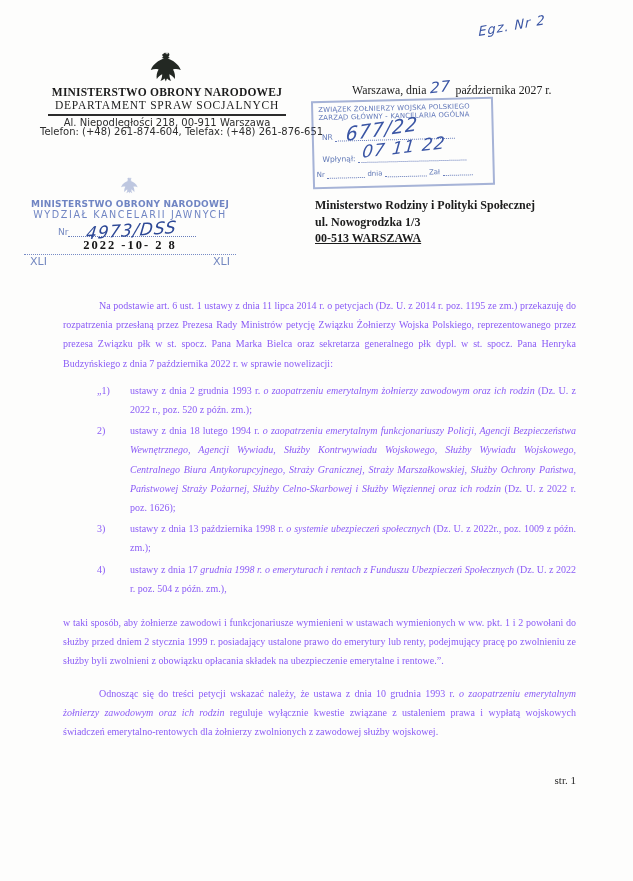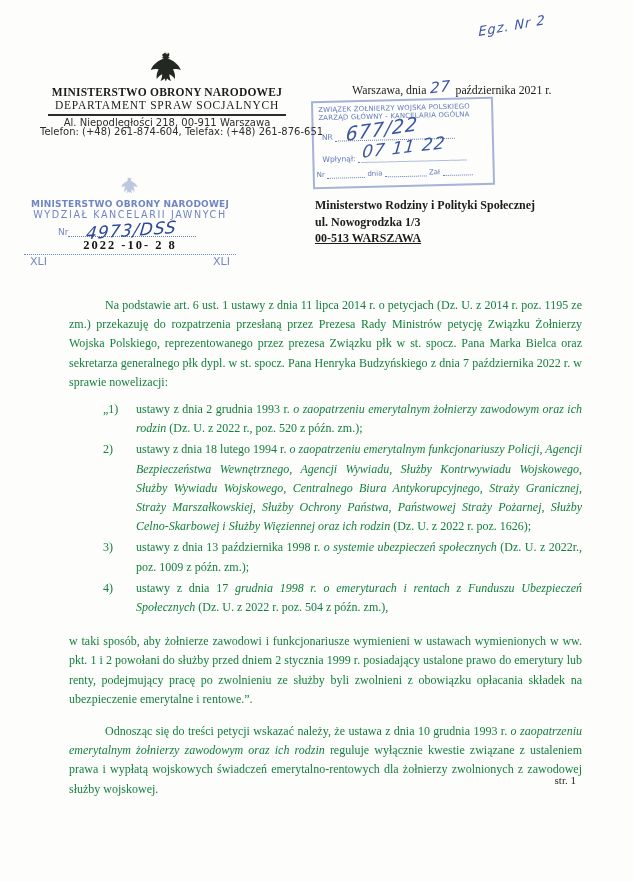--- a/index.html
+++ b/index.html
@@ -52,21 +52,21 @@
   .sl-nr-row { margin-top:7px; font-size:9px; text-align:left; padding-left:34px; }
   .sl-hw { position:absolute; left:62px; top:44px; font-size:17px; transform:rotate(-4deg) skewX(-10deg); color:#2d4896; }
   .sl-date { margin-top:1px; font-weight:bold; font-size:12.5px; letter-spacing:2px; color:#161616; font-family:Liberation Serif, serif; }
   .sl-xli-row { margin-top:1px; display:flex; justify-content:space-between; font-size:11px; padding:0 6px; border-top:1.2px dotted rgba(104,126,192,0.9); }
 
   
   .recipient { position:absolute; left:315px; top:197px; font-weight:bold; font-size:12px; line-height:16.5px; }
   .recipient .u { text-decoration:underline; }
 
   
-  .letter-body { position:absolute; left:63px; top:296px; width:513px; font-size:12px; line-height:19.2px; text-align:justify; color:#15803d;margin-left:6px; }
+  .letter-body { position:absolute; left:63px; top:296px; width:513px; font-size:10px; line-height:19.2px; text-align:justify; color:#8b5cf6; }
   .indent { text-indent:36px; }
   .p1 { margin-bottom:8px; }
   .item { display:flex; margin-left:34px; margin-bottom:2px; }
   .inum { flex:0 0 33px; }
   .itext { flex:1; text-align:justify; }
   .item-last { margin-bottom:15px; }
   .p2 { margin-bottom:13px; }
   .p3 { margin-bottom:11px; }
   .footer { position:absolute; left:63px; top:774px; width:513px; text-align:right; font-size:11px; color:#2a2a2a; }
 </style>
@@ -82,21 +82,21 @@
       <path fill="#232823" d="M27,4 l2,3 1,-4 1,4 2,-3 1,3 c0,2 -1,3 -2,4 l3,2 -4,1 c9,3 18,9 22,19 c-5,-2 -9,-2 -13,-1 c3,5 4,11 3,16 c-3,-4 -6,-7 -9,-8 c0,4 1,8 3,11 c-3,-1 -5,-2 -7,-4 l-2,5 -2,-5 c-2,2 -4,3 -7,4 c2,-3 3,-7 3,-11 c-3,1 -6,4 -9,8 c-1,-5 0,-11 3,-16 c-4,-1 -8,-1 -13,1 c4,-10 13,-16 22,-19 l-4,-1 3,-2 c-1,-1 -2,-2 -2,-4 z"></path>
     </svg>
     <div class="lh1">MINISTERSTWO OBRONY NARODOWEJ</div>
     <div class="lh2">DEPARTAMENT SPRAW SOCJALNYCH</div>
     <div class="lh-rule"></div>
     <div class="lh-small">Al. Niepodległości 218, 00-911 Warszawa</div>
     <div class="lh-small">Telefon:  (+48) 261-874-604, Telefax: (+48) 261-876-651</div>
   </div>
 
   <div class="dateline">
-    <span>Warszawa, dnia</span><span class="hw hw-day">27</span><span>października 2021 r.</span>
+    <span>Warszawa, dnia</span><span class="hw hw-day">27</span><span>października 2027 r.</span>
   </div>
 
   <div class="stamp-right">
     <div class="sr-line">ZWIĄZEK ŻOŁNIERZY WOJSKA POLSKIEGO</div>
     <div class="sr-line">ZARZĄD GŁÓWNY - KANCELARIA OGÓLNA</div>
     <div class="sr-row" style="left:8px; top:30px;">
       <span>NR</span>
       <span class="dots" style="width:120px;"></span>
     </div>
     <div class="sr-hw1 hw">677/22</div>

